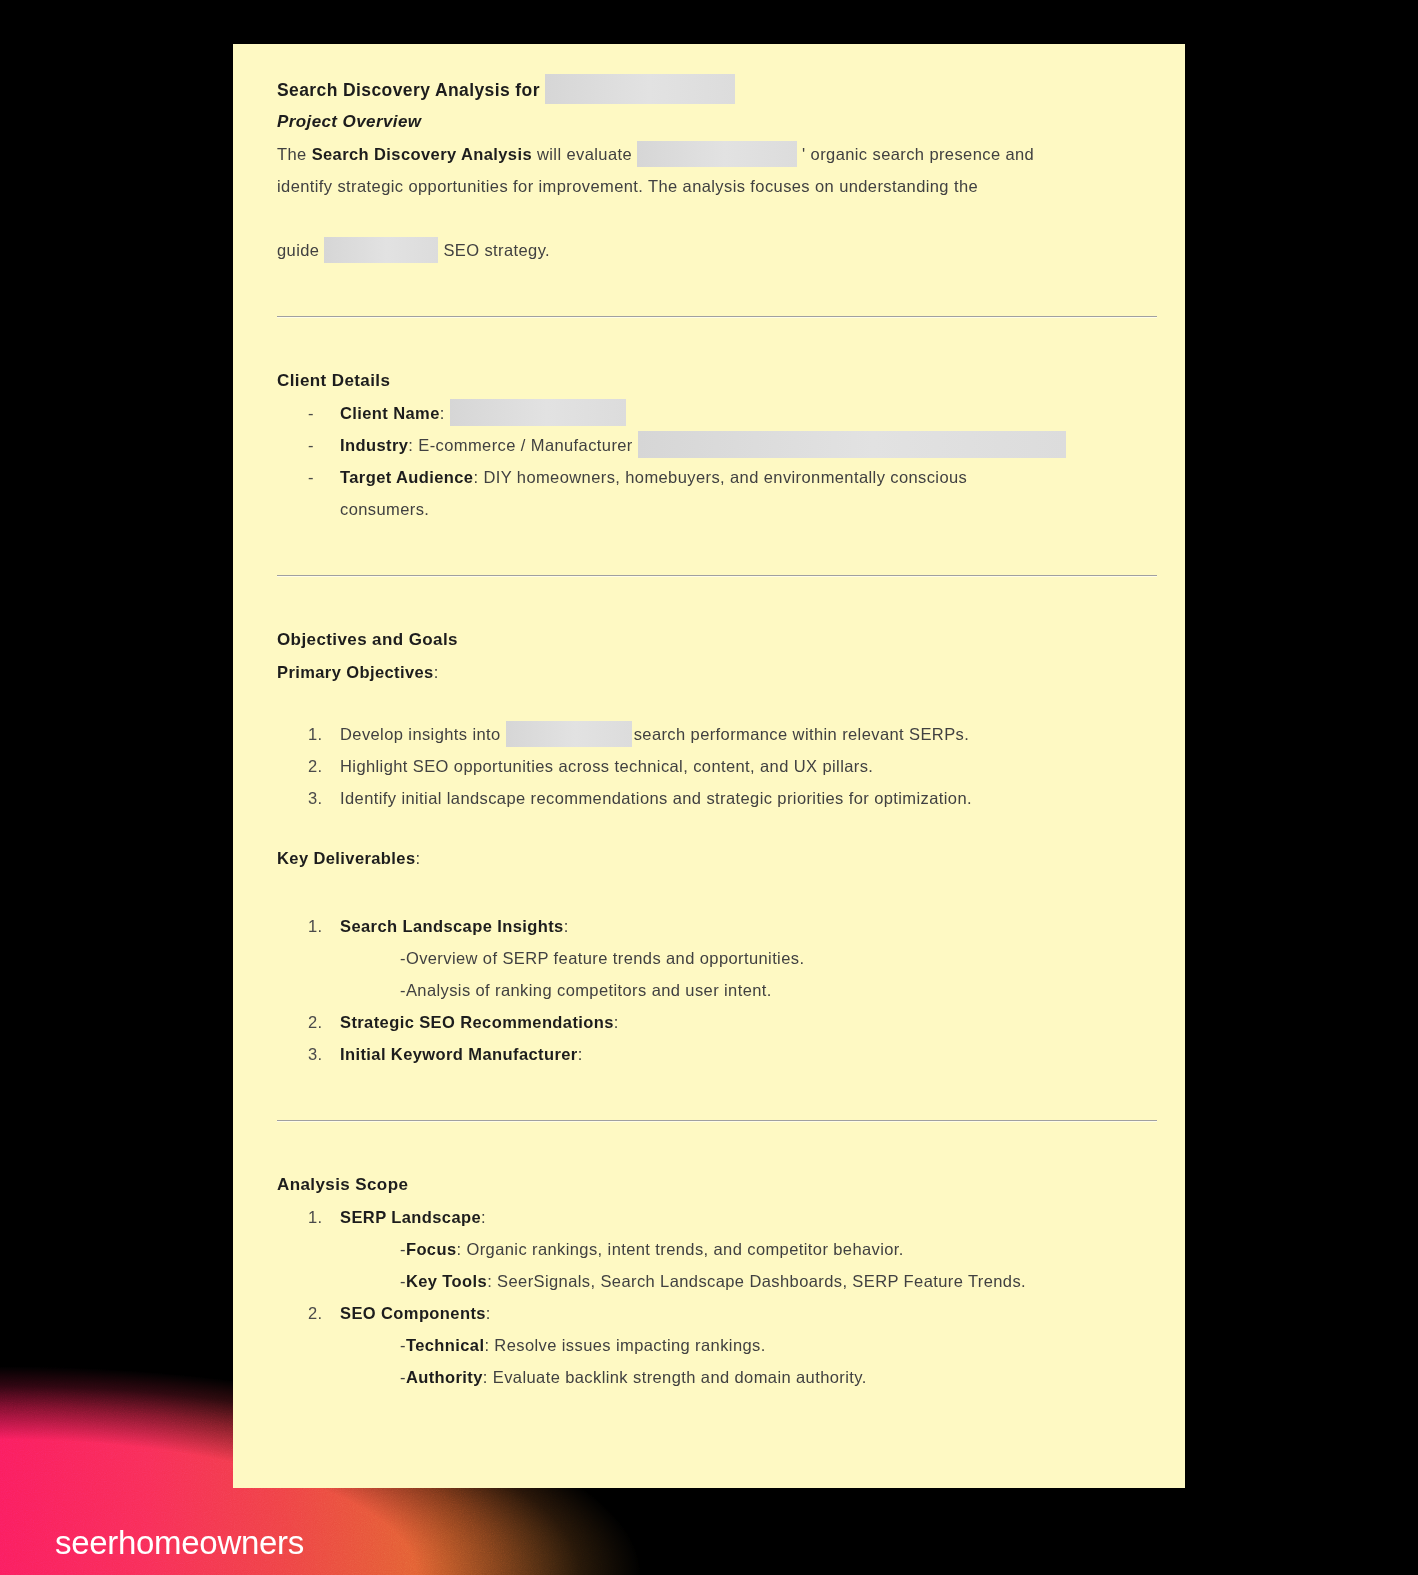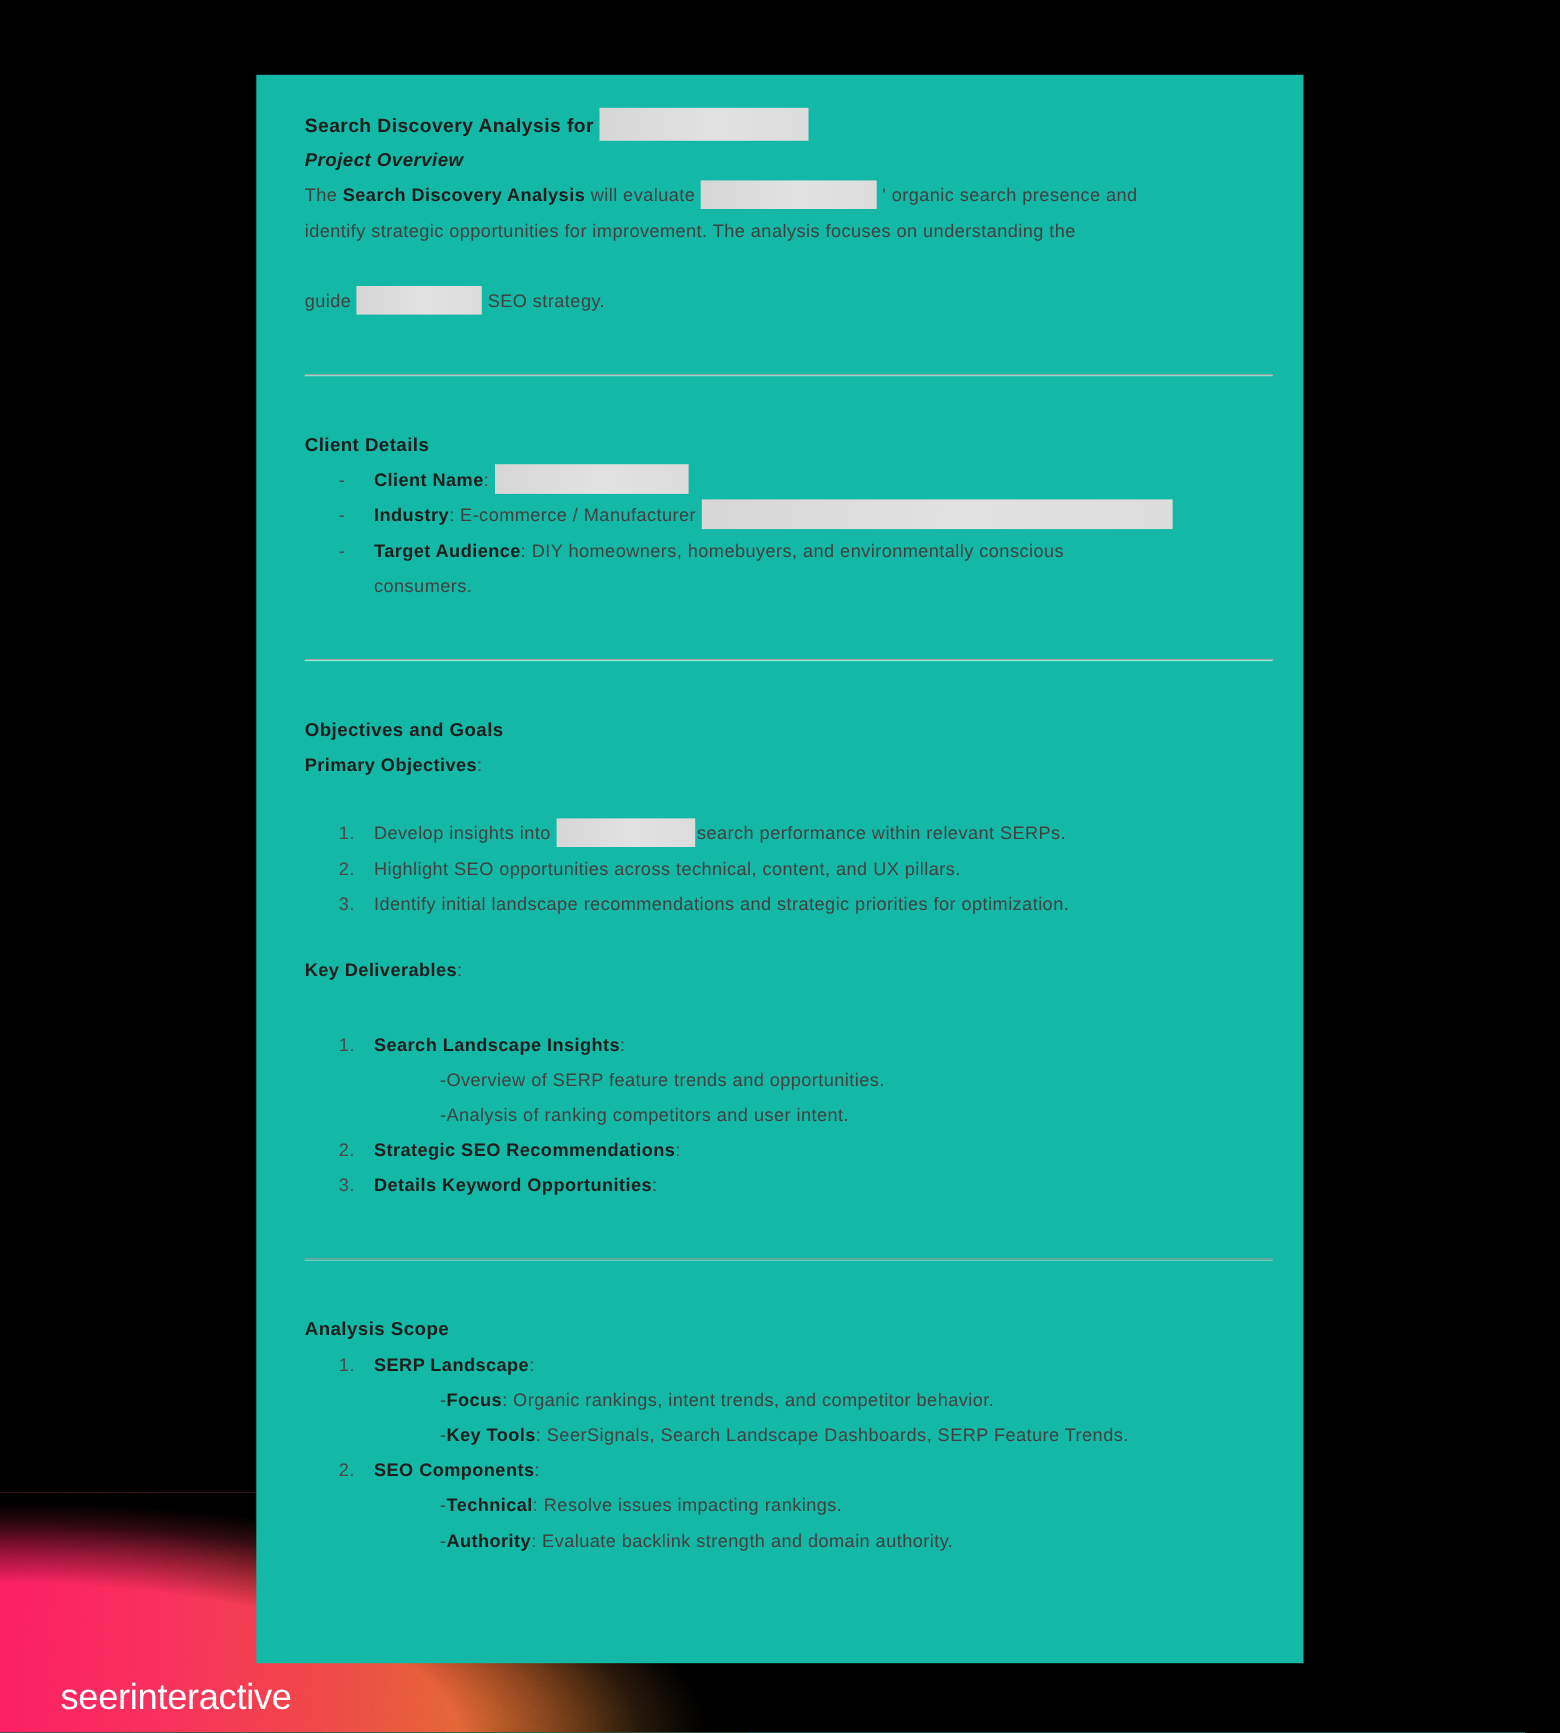--- a/index.html
+++ b/index.html
@@ -27,26 +27,26 @@
     position: absolute; left: 55px; bottom: 16px; z-index: 3;
     color: #fff; font-size: 33px; letter-spacing: -0.3px; line-height: 1;
   }
   .brand .b { font-weight: 400; }
   .brand .r { font-weight: 400; }
 
   
   .page {
     position: absolute; left: 233px; top: 44px; z-index: 2;
     width: 952px; height: 1444px;
-    background: #14b8a6;
+    background: #fef9c3;
     box-sizing: border-box;
     padding: 30px 28px 0 44px;
     overflow: hidden;
     font-size: 16.5px; line-height: 32px;
-    color: #414141; letter-spacing: 0.4px; margin-top: 24px;
+    color: #414141; letter-spacing: 0.4px;
   }
   .page b, .page .bold { font-weight: 700; color: #1d1d1d; }
   .title  { font-size: 17.5px; line-height: 32px; }
   .subtitle { font-weight: 700; font-style: italic; color: #1d1d1d; font-size: 17px; line-height: 32px; }
   .h { font-weight: 700; color: #1d1d1d; font-size: 17px; line-height: 32px; }
   p.para { margin: 0; }
 
   hr.divider {
     border: none; border-top: 1px solid #a0a0a0;
     box-shadow: 0 1px 0 rgba(255,255,255,.6);
@@ -83,21 +83,21 @@
 <div class="corner-glow">
   <svg class="grain" xmlns="http://www.w3.org/2000/svg">
     <filter id="noiseF">
       <feTurbulence type="fractalNoise" baseFrequency="0.9" numOctaves="2" stitchTiles="stitch"></feTurbulence>
       <feColorMatrix type="saturate" values="0"></feColorMatrix>
     </filter>
     <rect width="100%" height="100%" filter="url(#noiseF)"></rect>
   </svg>
 </div>
 
-<div class="brand"><span class="b">seer</span><span class="r">interactive</span></div>
+<div class="brand"><span class="b">seer</span><span class="r">homeowners</span></div>
 
 <div class="page">
 
   <div class="title"><b>Search Discovery Analysis for</b><span class="redact r-title"></span></div>
 
   <div class="subtitle">Project Overview</div>
 
   <p class="para"><span>The </span><b>Search Discovery Analysis</b><span> will evaluate</span><span class="redact r-ov1"></span><span>' organic search presence and</span><br>
   <span>identify strategic opportunities for improvement. The analysis focuses on understanding the</span><br>
   <br>
@@ -124,21 +124,21 @@
     <div class="row"><span class="mark">3.</span><span>Identify initial landscape recommendations and strategic priorities for optimization.</span></div>
   </div>
 
   <div class="mt28"><span class="bold">Key Deliverables</span><span>:</span></div>
 
   <div class="mt36">
     <div class="row"><span class="mark">1.</span><b>Search Landscape Insights</b><span>:</span></div>
     <div class="sub"><span class="mark">-</span><span>Overview of SERP feature trends and opportunities.</span></div>
     <div class="sub"><span class="mark">-</span><span>Analysis of ranking competitors and user intent.</span></div>
     <div class="row"><span class="mark">2.</span><b>Strategic SEO Recommendations</b><span>:</span></div>
-    <div class="row"><span class="mark">3.</span><b>Details Keyword Opportunities</b><span>:</span></div>
+    <div class="row"><span class="mark">3.</span><b>Initial Keyword Manufacturer</b><span>:</span></div>
   </div>
 
   <hr class="divider">
 
   <div class="h">Analysis Scope</div>
 
   <div>
     <div class="row"><span class="mark">1.</span><b>SERP Landscape</b><span>:</span></div>
     <div class="sub"><span class="mark">-</span><b>Focus</b><span>: Organic rankings, intent trends, and competitor behavior.</span></div>
     <div class="sub"><span class="mark">-</span><b>Key Tools</b><span>: SeerSignals, Search Landscape Dashboards, SERP Feature Trends.</span></div>

